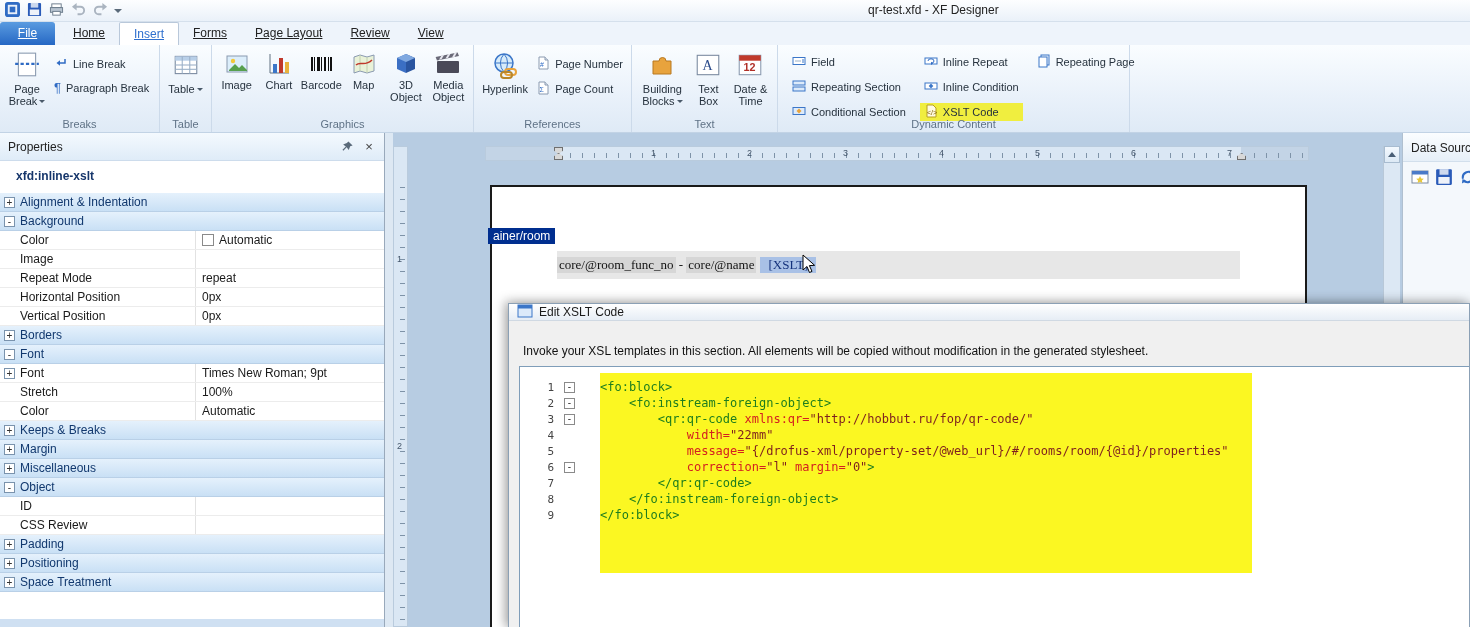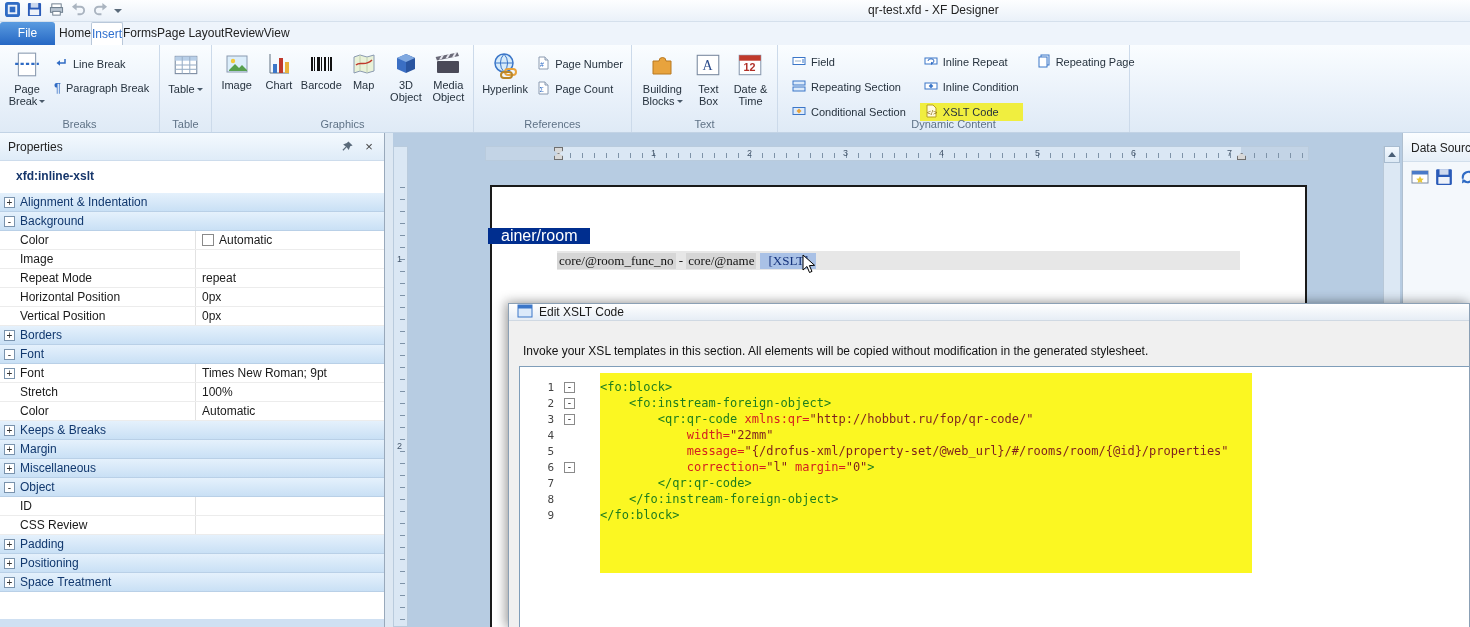--- a/index.html
+++ b/index.html
@@ -11,21 +11,21 @@
   .titlebar{ position:absolute; left:0; top:0; right:0; height:22px;
     background:linear-gradient(#fdfeff,#eaf1f9); border-bottom:1px solid #d5e0ec; }
   .qat{ position:absolute; left:4px; top:1px; display:flex; align-items:center; gap:5px; }
   .qat .ic{ width:17px; height:17px; display:flex; align-items:center; justify-content:center; }
   .win-title{ position:absolute; left:868px; top:3px; font-size:12px; color:#222; }
   .qat-caret{ width:0;height:0;border:4px solid transparent;border-top-color:#5a6a7a;margin-top:6px;}
 
   
   .tabbar{ position:absolute; left:0; top:22px; right:0; height:23px;
     background:#eef4fb; display:flex; align-items:flex-end; }
-  .tab{ padding:4px 0 4px; font-size:12px; color:#222; height:23px; }
+  .tab{ padding:4px 14px 4px; font-size:12px; color:#222; height:23px;text-decoration:underline; }
   .tab.file{ background:linear-gradient(#5a9be0,#2668c4); color:#fff; width:55px; text-align:center;
     border-radius:3px 3px 0 0; margin-right:4px; }
   .tab.active{ background:#fff; color:var(--file-blue); border:1px solid #b9c8da; border-bottom:none;
     border-radius:2px 2px 0 0; }
 
   
   .ribbon{ position:absolute; left:0; top:45px; right:0; height:88px;
     background:linear-gradient(#fafdff,#e9f1fa 60%,#dfeaf6); border-bottom:1px solid #c2d3e5; display:flex; }
   .rgroup{ position:relative; height:100%; border-right:1px solid #ccdaea; flex:none; }
   .glabel{ position:absolute; bottom:2px; left:0; right:0; text-align:center; font-size:11px; color:#5f7286; }
@@ -83,22 +83,22 @@
   .vruler{ position:absolute; left:393px; top:13px; width:15px; bottom:0;
     background:#dae7f4; border:1px solid #b9cbdd; z-index:6; }
   .vr-ticks{ position:absolute; top:40px; bottom:0; right:2px; width:5px;
     background:repeating-linear-gradient(180deg,#7e93a8 0 1px,transparent 1px 12px); }
   .vr-num{ position:absolute; left:3px; font-size:9px; color:#44566b; }
 
   
   .page{ position:absolute; left:490px; top:52px; width:817px; bottom:-2px; background:#fff;
     border:2px solid #1a1a1a; z-index:3; }
   .elem-tag{ position:absolute; left:488px; top:95px; height:16px; background:var(--tag-navy);
-    color:#fff; font-size:16px; line-height:16px; padding:0 13px; z-index:5; }
-  .content-row{ position:absolute; left:557px; top:118px; width:683px; height:19px; background:#e7e7e7;
+    color:#fff; font-size:12px; line-height:16px; padding:0 5px; z-index:5; }
+  .content-row{ position:absolute; left:557px; top:118px; width:683px; height:28px; background:#e7e7e7;
     z-index:5; font-family:"Liberation Serif",serif; font-size:13px; display:flex; align-items:center; color:#111;}
   .field-token{ background:#d6d6d6; padding:0 2px; }
   .xslt-token{ background:var(--selection-blue); color:#14327c; padding:0 8px; margin-left:4px; }
 
   
   .cursor{ position:absolute; left:802px; top:121px; z-index:20; }
 
   
   .vscroll{ position:absolute; left:1383px; top:13px; width:17px; bottom:0; background:#dce8f4;
     border-left:1px solid #b8c8d8; z-index:4; }

